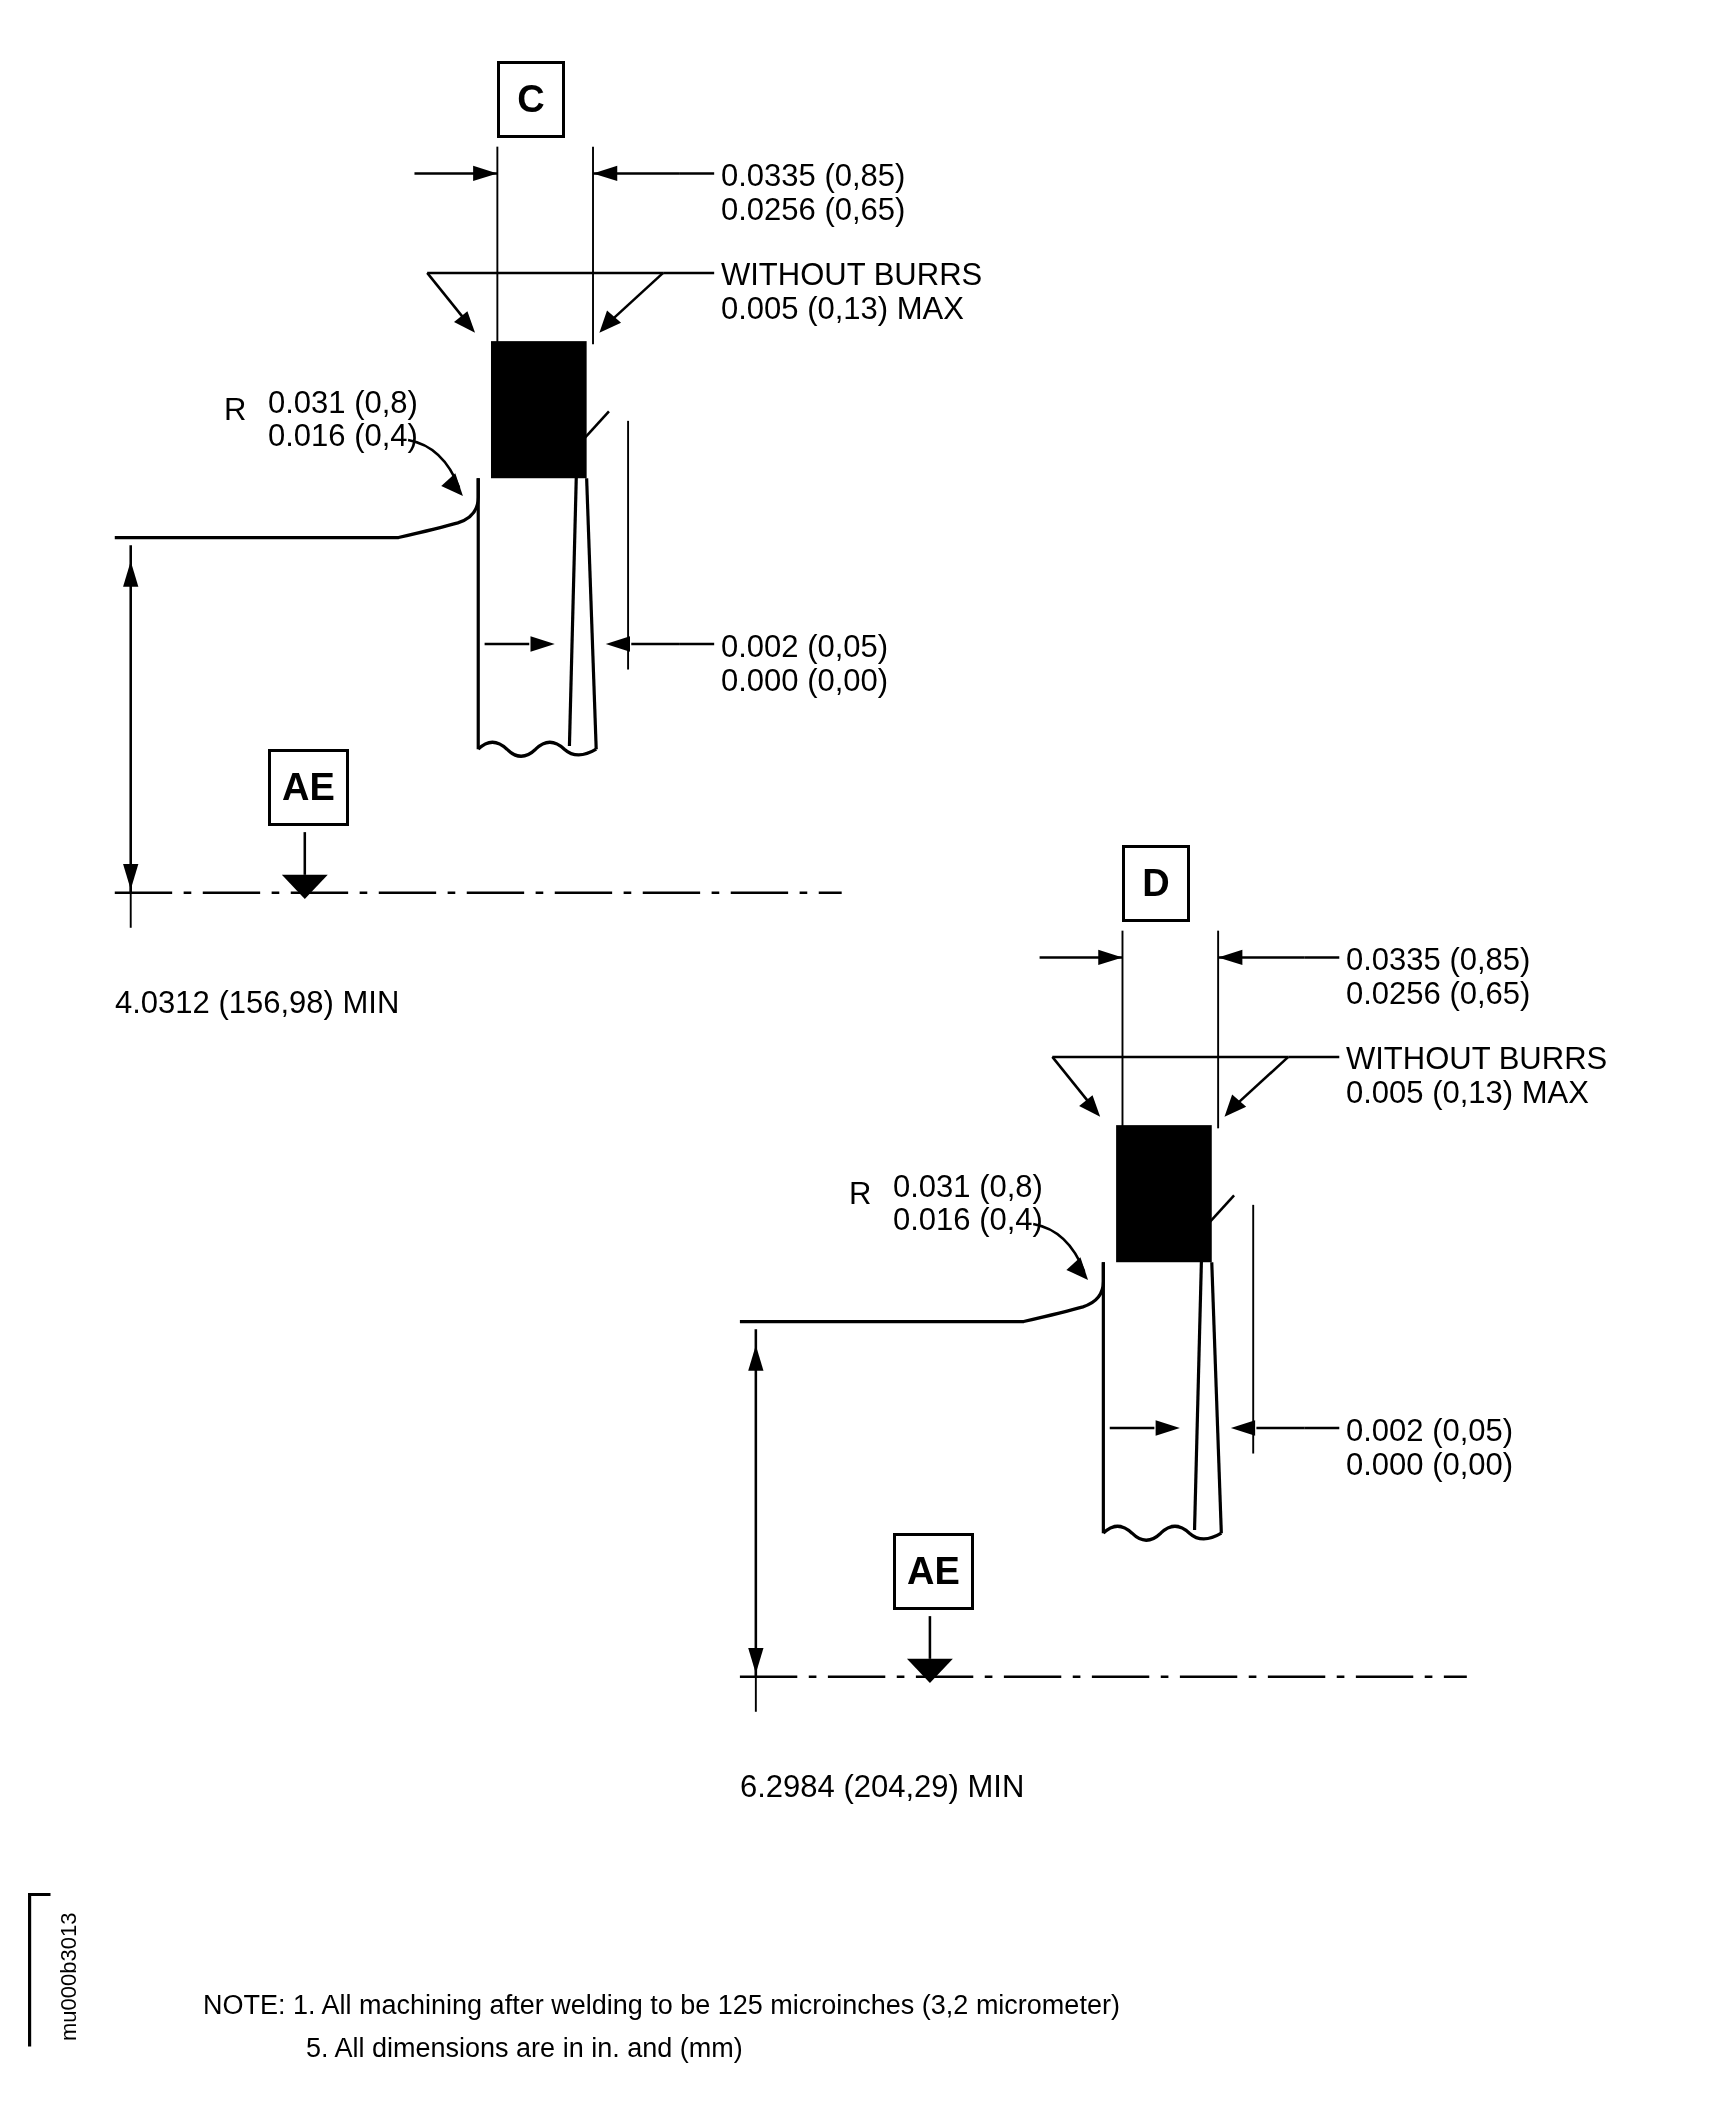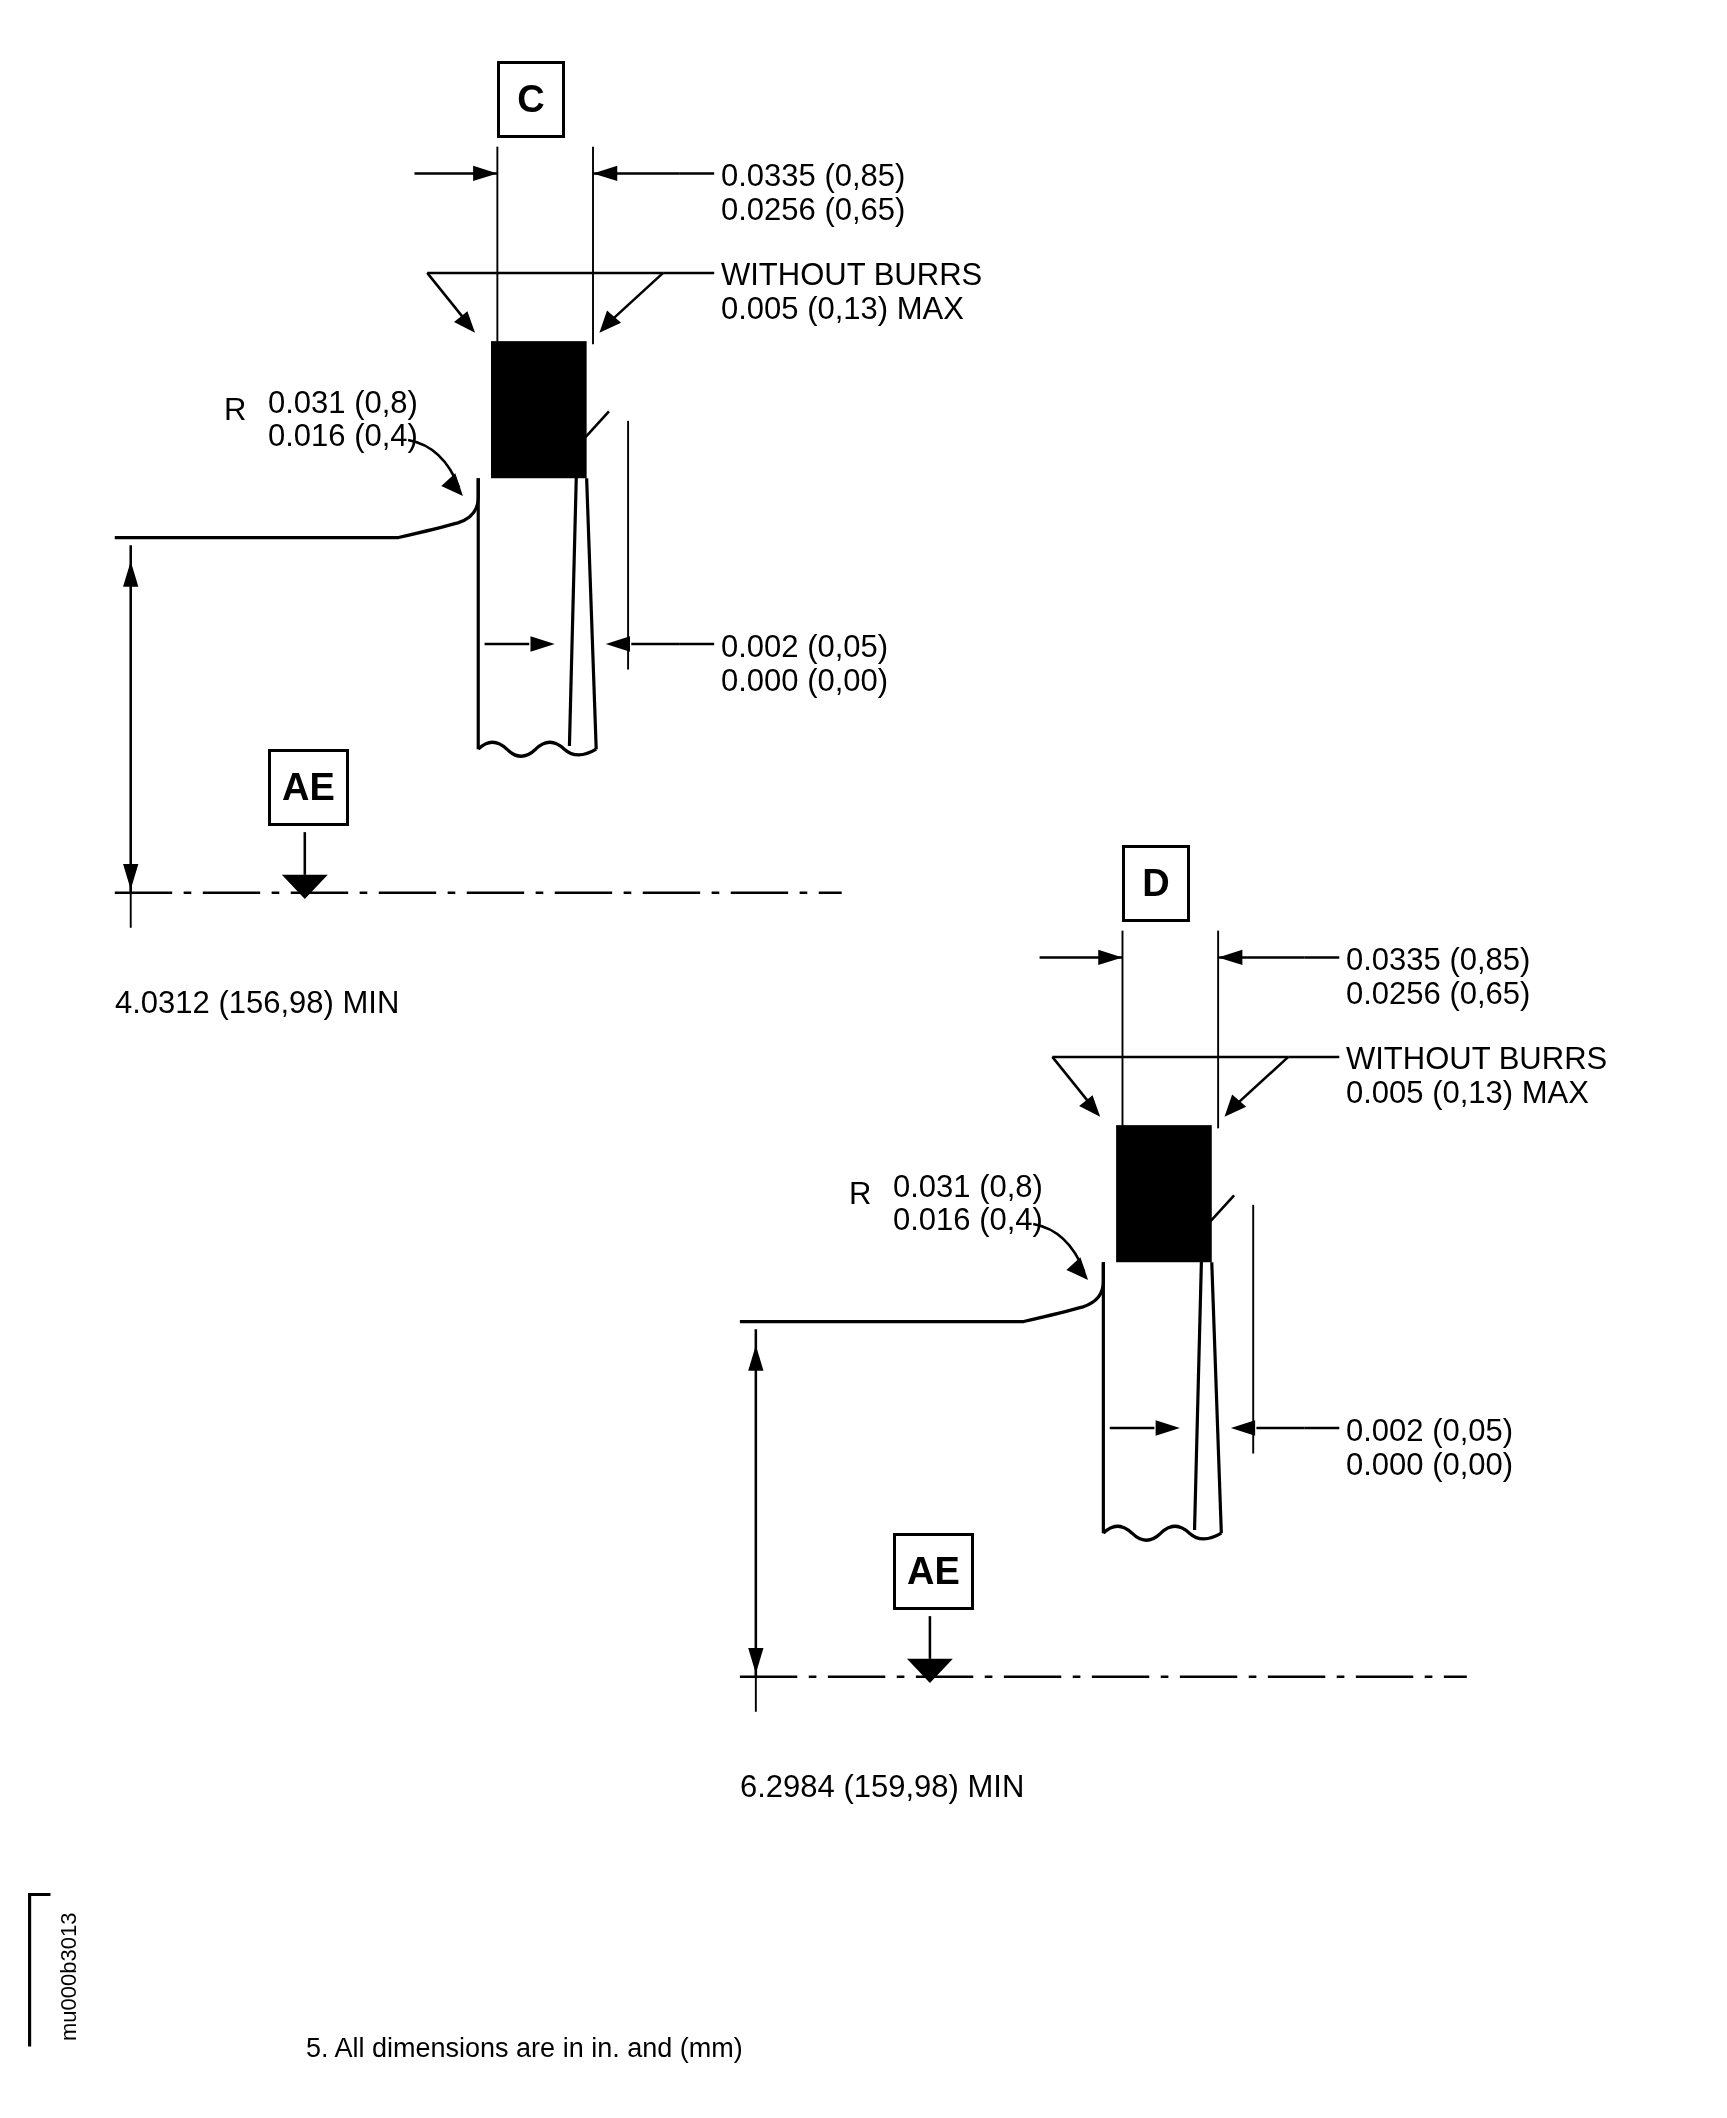--- a/index.html
+++ b/index.html
@@ -211,24 +211,25 @@
     <div class="txt dim-txt" style="left:721px;top:257px;">WITHOUT BURRS</div>
     <div class="txt dim-txt" style="left:721px;top:291px;">0.005 (0,13) MAX</div>
 
     <div class="txt dim-txt" style="left:224px;top:392px;">R</div>
     <div class="txt dim-txt" style="left:268px;top:385px;">0.031 (0,8)</div>
     <div class="txt dim-txt" style="left:268px;top:418px;">0.016 (0,4)</div>
 
     <div class="txt dim-txt" style="left:721px;top:629px;">0.002 (0,05)</div>
     <div class="txt dim-txt" style="left:721px;top:663px;">0.000 (0,00)</div>
 
-    <div class="txt dim-txt" style="left:115px;top:985px;">6.2984 (159,98) MIN</div>
+    <div class="txt dim-txt" style="left:115px;top:985px;">6.2984 (204,29) MIN</div>
   </div>
 
   <svg width="38" height="159" style="left:22px;top:1891px;" viewBox="0 0 60 250">
     <path d="M 45 5 L 12 5 L 12 245" fill="none" stroke="#000" stroke-width="5"></path>
   </svg>
   <div class="vert-code" style="left:56px;top:2041px;">mu000b3013</div>
 
+  <div class="txt note-txt" style="left:203px;top:1990px;">NOTE: 1. All machining after welding to be 125 microinches (3,2 micrometer)</div>
   <div class="txt note-txt" style="left:306px;top:2033px;">5. All dimensions are in in. and (mm)</div>
 
 </div>
 
 
 </body></html>

